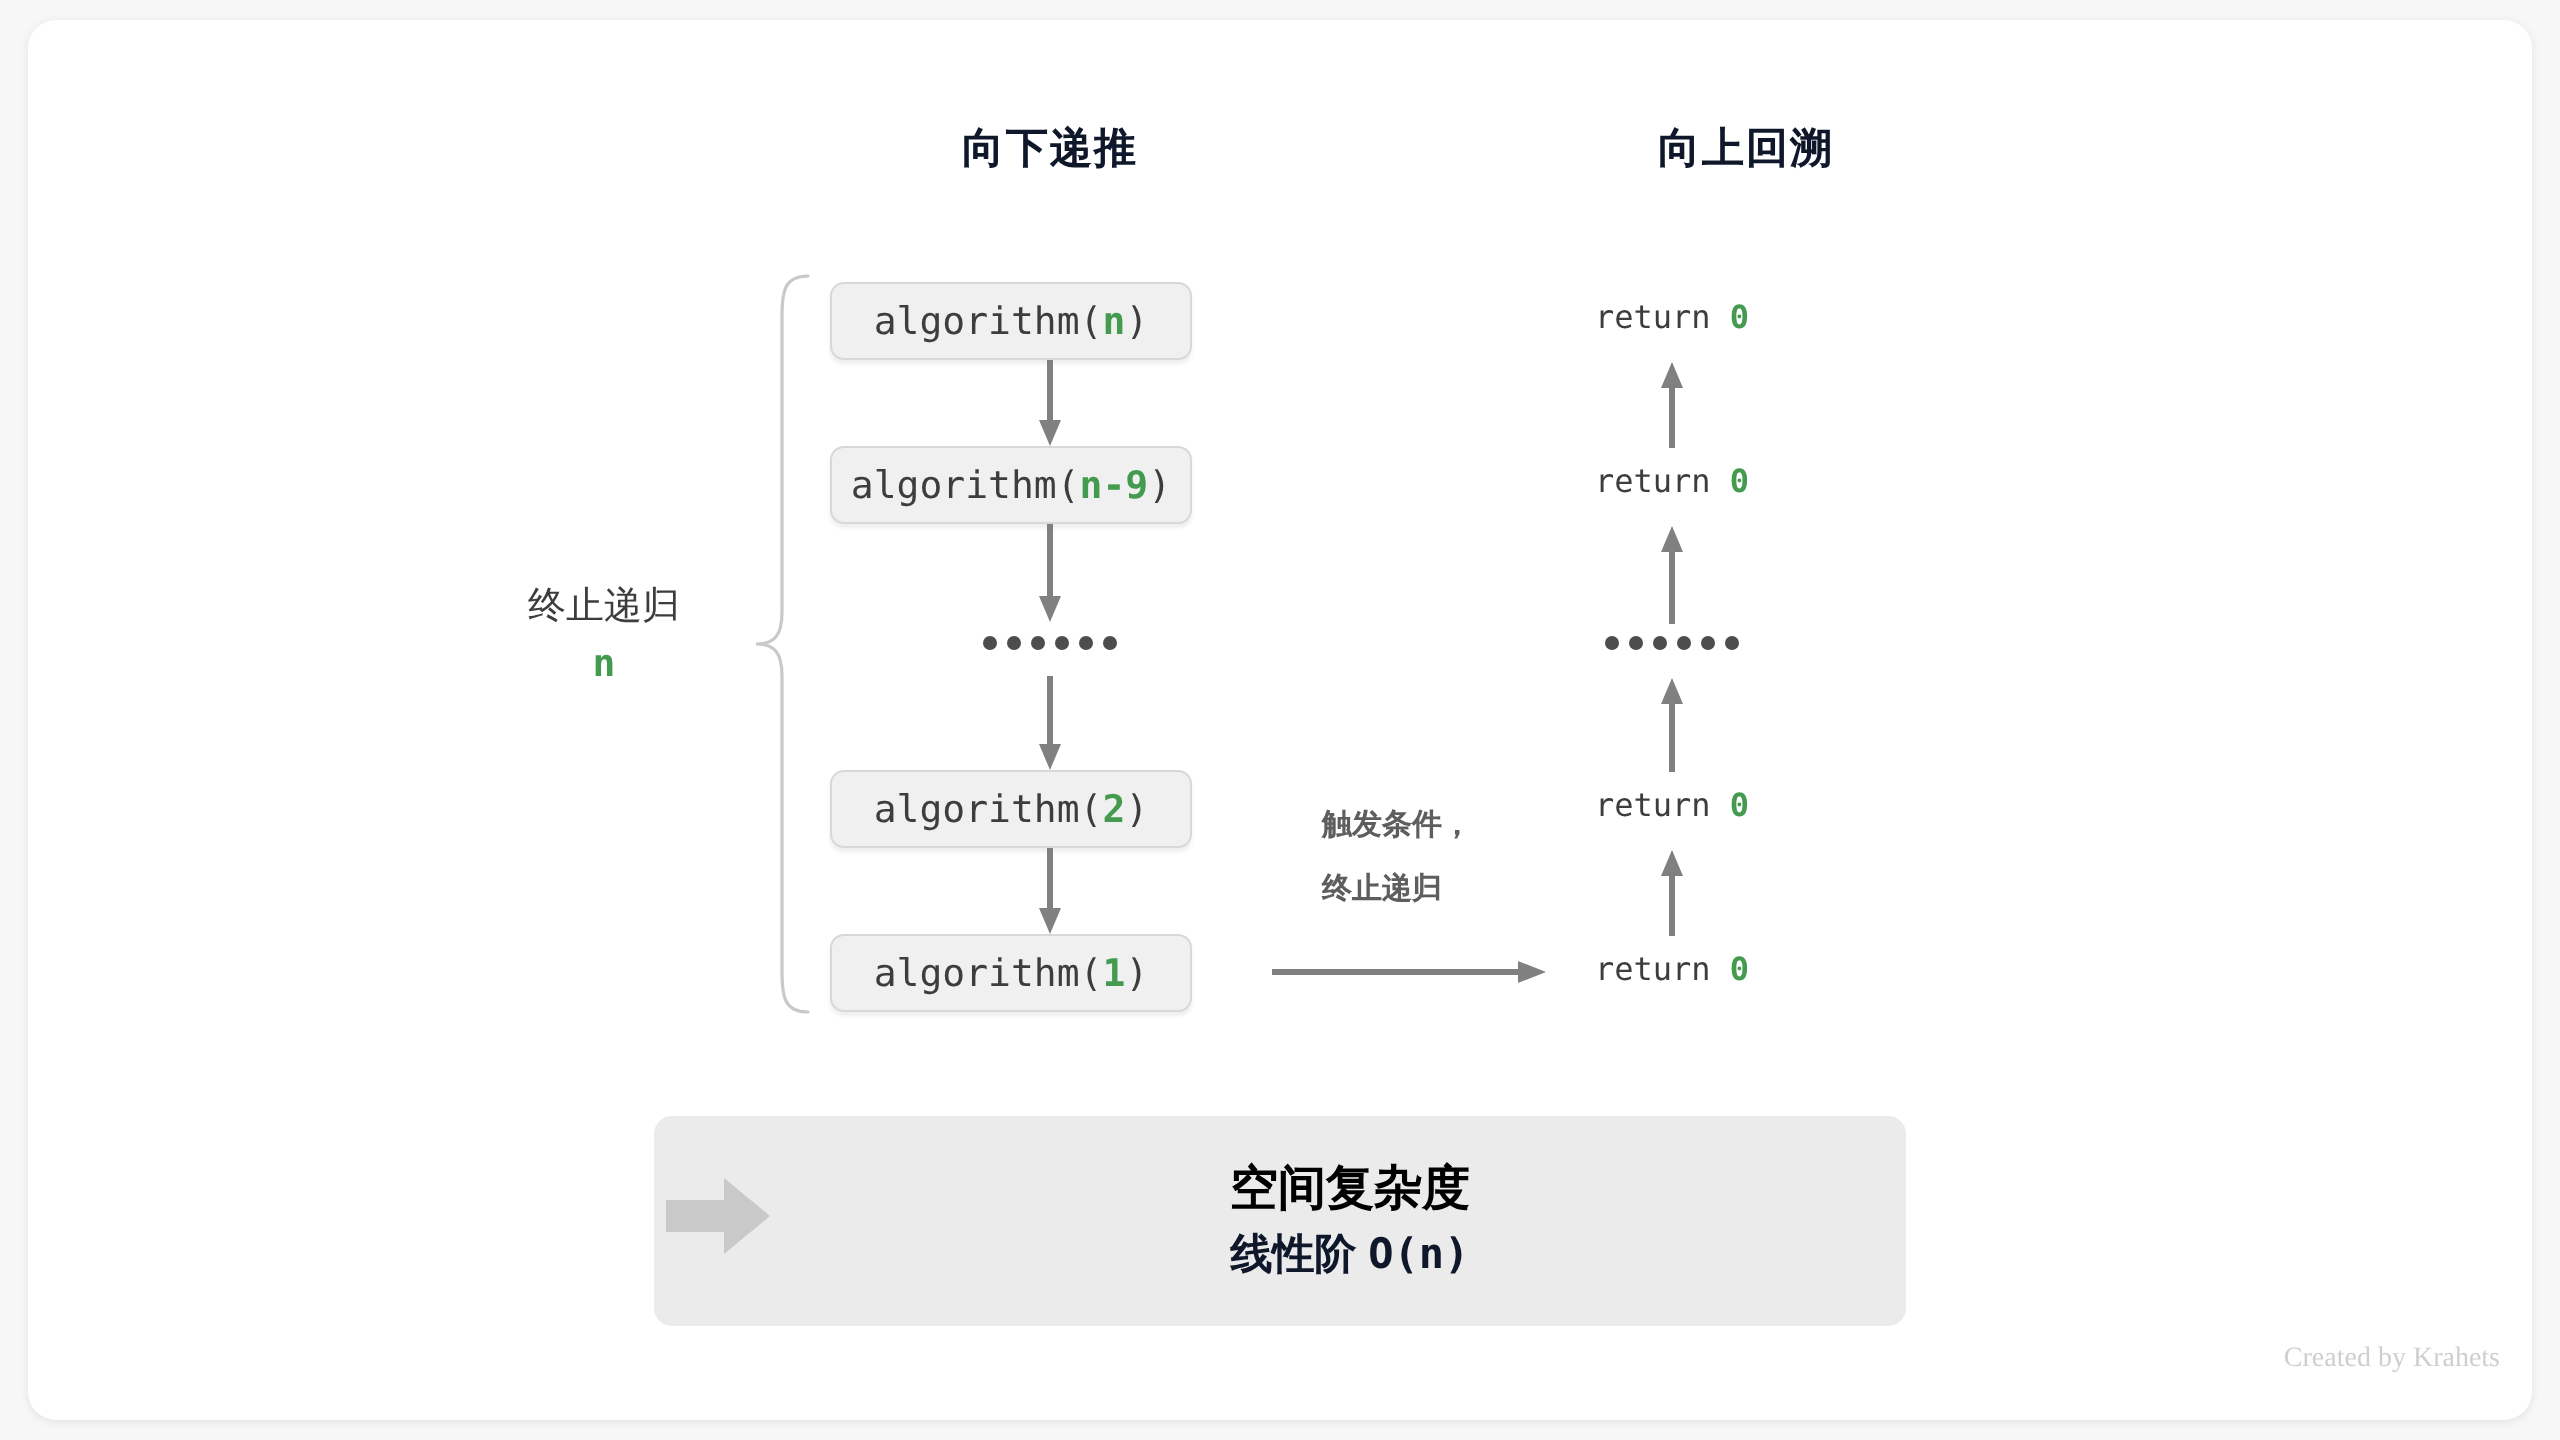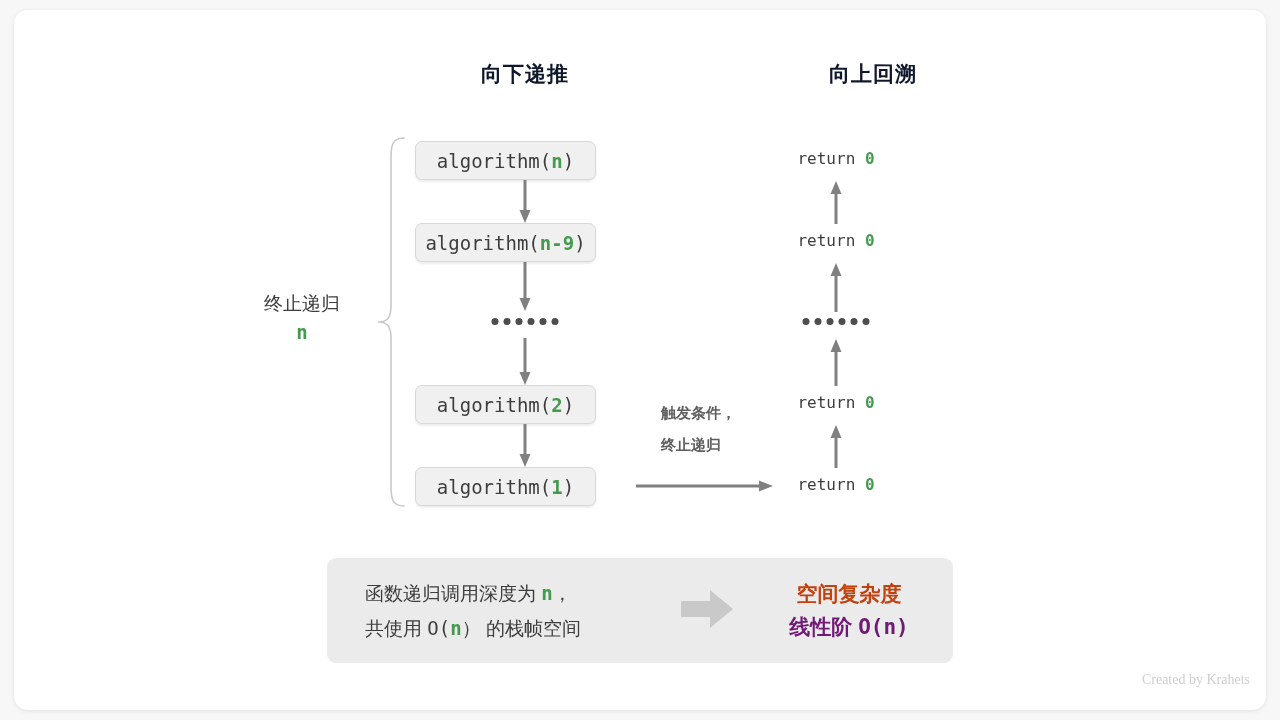--- a/index.html
+++ b/index.html
@@ -99,24 +99,24 @@
     white-space:nowrap;
   }
   .panel-left .mono{font-family:"DejaVu Sans Mono","Liberation Mono",monospace;}
   .panel-left .g{color:#449a4e;font-weight:bold;
     font-family:"DejaVu Sans Mono","Liberation Mono",monospace;}
   .big-arrow{margin-left:4px;margin-right:10px;flex:0 0 auto;}
   .panel-right{
     text-align:center;flex:1;white-space:nowrap;
   }
   .panel-right .title{
-    font-size:21px;font-weight:bold;color:#c2410c;line-height:33px;
+    font-size:24px;font-weight:bold;color:#000000;line-height:33px;
   }
   .panel-right .value{
-    font-size:21px;font-weight:bold;color:#701a75;line-height:33px;
+    font-size:21px;font-weight:bold;color:#0f172a;line-height:33px;
   }
   .panel-right .value .mono{
     font-family:"DejaVu Sans Mono","Liberation Mono",monospace;
   }
 
   
   .credit{
     position:absolute;right:16px;top:662px;
     font-family:Liberation Serif, serif;
     font-size:14px;color:#cfcfcf;white-space:nowrap;
@@ -258,31 +258,20 @@
       </svg>
     </div>
     <div class="arrow-v" style="left:822px;top:414px;">
       <svg width="16" height="44" viewBox="0 0 16 44">
         <line x1="8" y1="44" x2="8" y2="12" stroke="#808080" stroke-width="3"></line>
         <path d="M8 1 L2.5 14 L13.5 14 Z" fill="#808080"></path>
       </svg>
     </div>
 
     <div class="panel">
-      <div class="panel-left">
-        <div>
-          <span>函数递归调用深度为</span>
-          <span class="g">n</span><span>，</span>
-        </div>
-        <div>
-          <span>共使用</span>
-          <span class="mono">O(</span><span class="g">n</span><span>）</span>
-          <span>的栈帧空间</span>
-        </div>
-      </div>
 
       <div class="big-arrow">
         <svg width="56" height="42" viewBox="0 0 56 42">
           <path d="M2 13 H31 V2 L54 21 L31 40 V29 H2 Z" fill="#c9c9c9"></path>
         </svg>
       </div>
 
       <div class="panel-right">
         <div class="title">空间复杂度</div>
         <div class="value">

